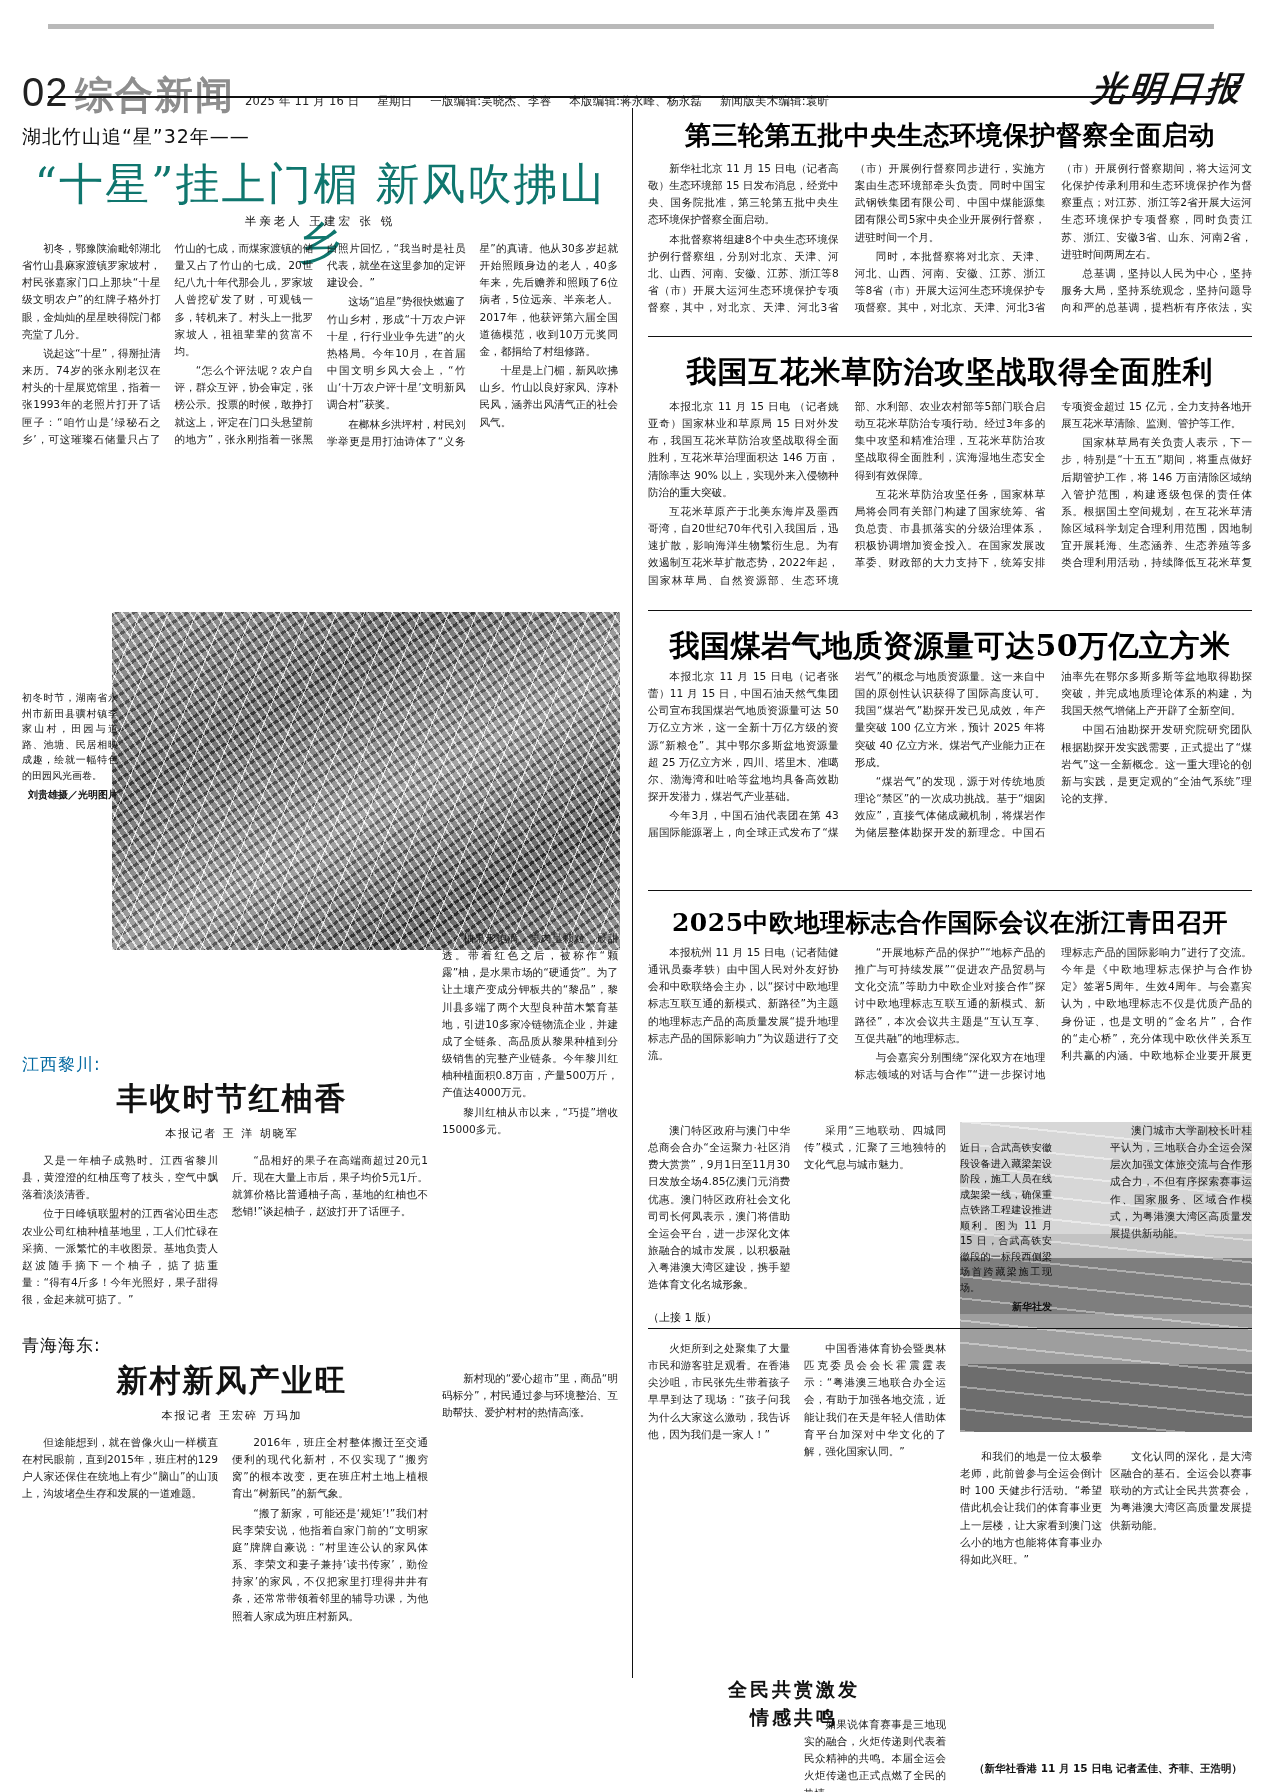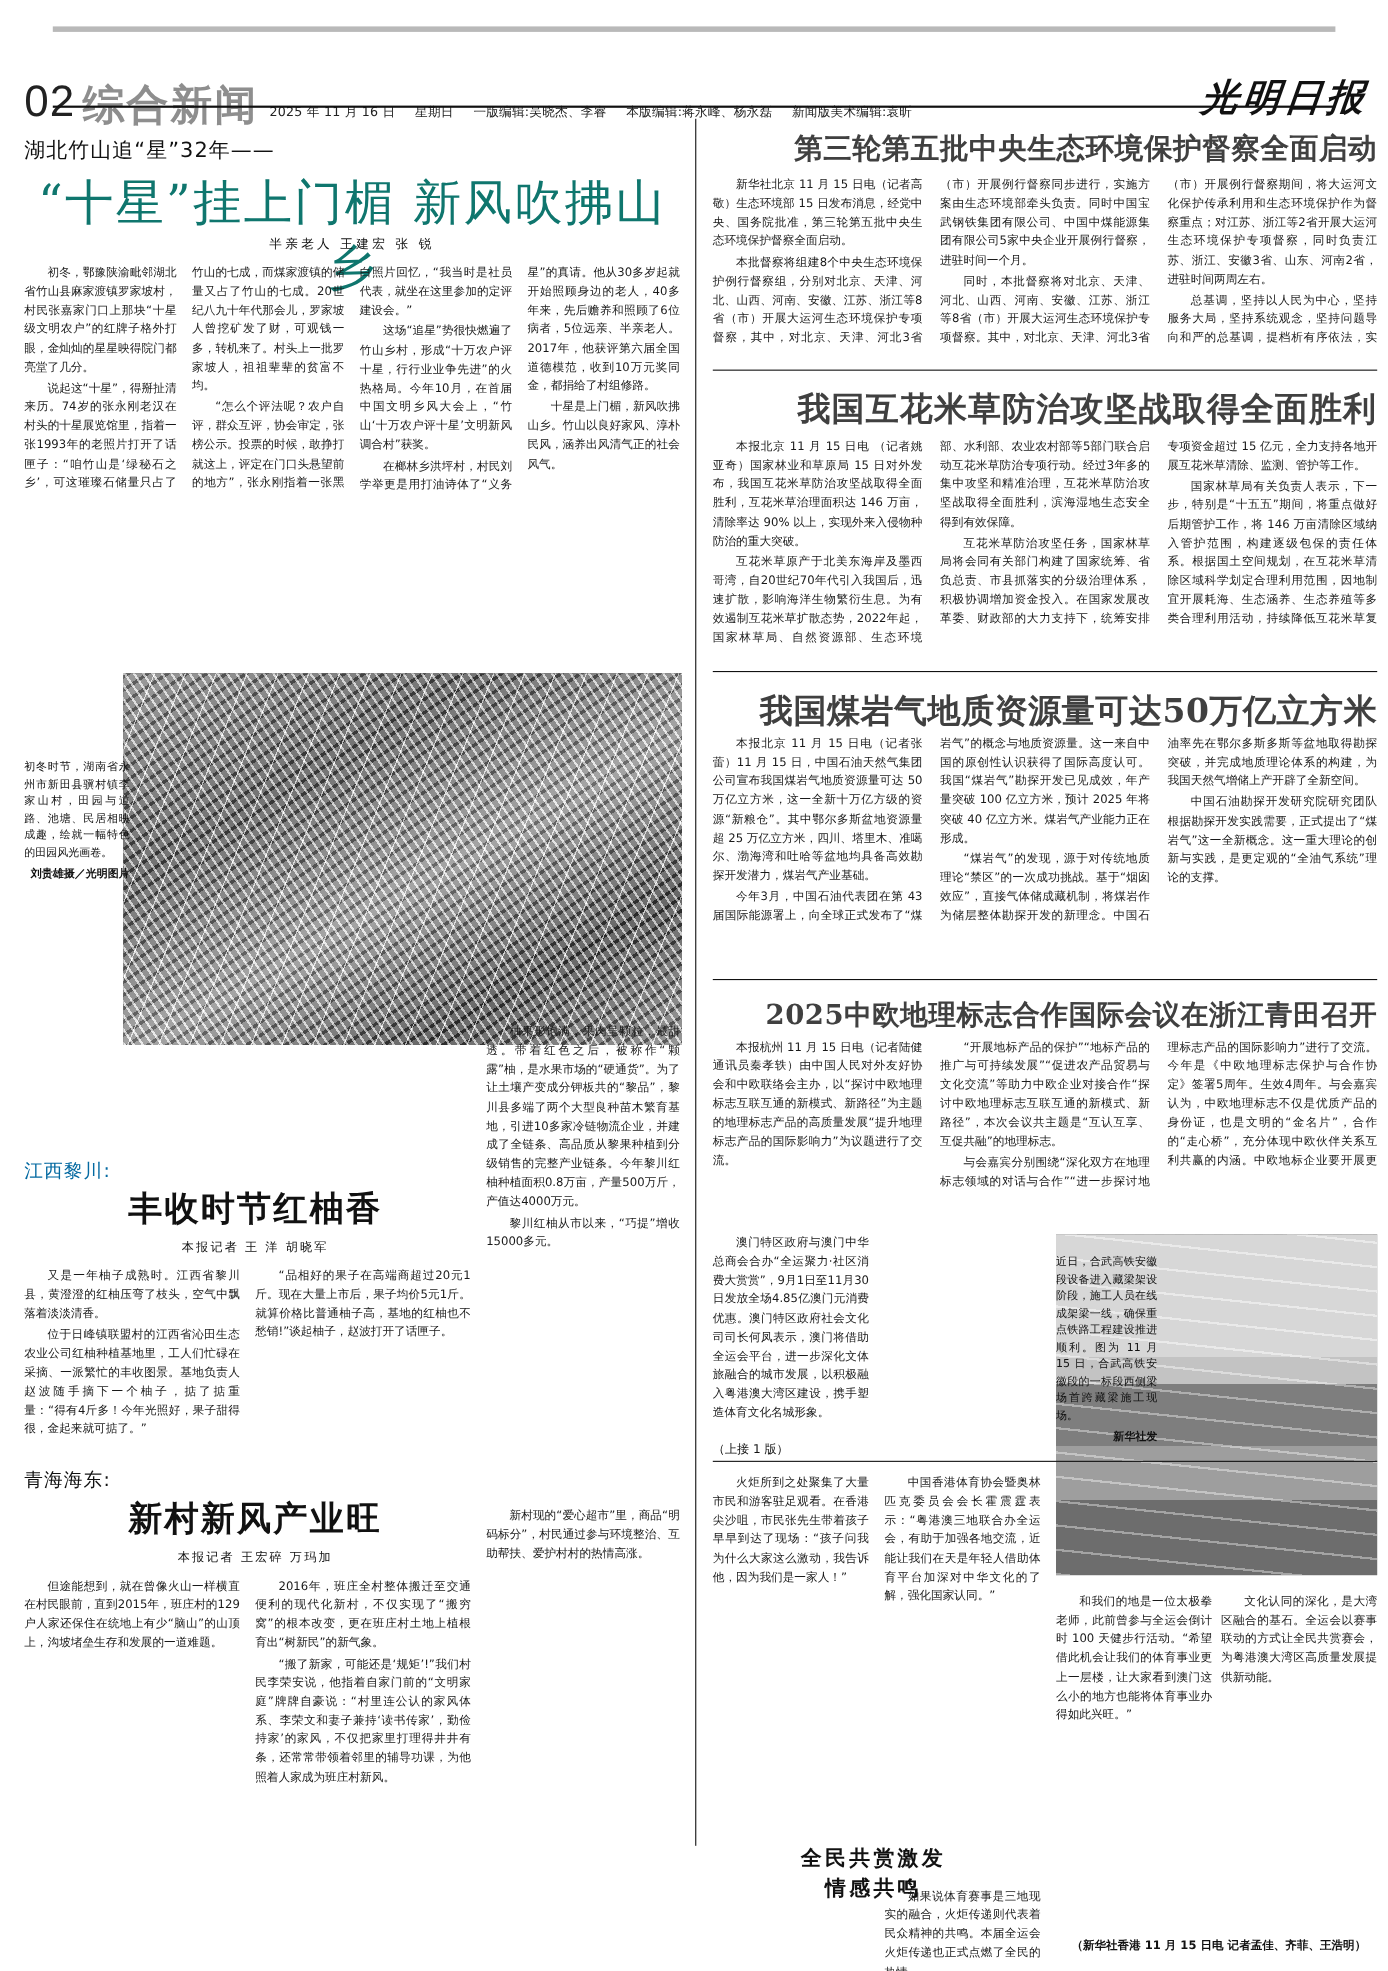--- a/index.html
+++ b/index.html
@@ -68,21 +68,21 @@
              letter-spacing:2px;font-family:"DejaVu Sans","Liberation Sans",sans-serif;}
 
   .lx-colA{position:absolute;left:22px;top:1152px;width:196px;height:160px;}
   .lx-colB{position:absolute;left:232px;top:1152px;width:196px;height:160px;}
   .lx-colC{position:absolute;left:442px;top:930px;width:176px;height:420px;}
   .qh-colA{position:absolute;left:22px;top:1434px;width:196px;height:340px;}
   .qh-colB{position:absolute;left:232px;top:1434px;width:196px;height:340px;}
   .qh-colC{position:absolute;left:442px;top:1370px;width:176px;height:404px;}
 
   
-  .r-title{position:absolute;font-weight:bold;text-align:right;color:#404040;
+  .r-title{position:absolute;font-weight:bold;text-align:center;color:#000000;
            font-family:"DejaVu Serif","Liberation Serif",serif;}
   .r-title.t1{left:648px;top:118px;width:604px;font-size:26px;letter-spacing:.5px;}
   .r-title.t2{left:648px;top:352px;width:604px;font-size:30px;letter-spacing:1px;}
   .r-title.t3{left:648px;top:626px;width:604px;font-size:30px;letter-spacing:.5px;}
   .r-title.t4{left:648px;top:906px;width:604px;font-size:25px;letter-spacing:.5px;}
 
   .rule-wide{position:absolute;left:648px;height:1px;background:#111;width:604px;}
 
   .r-body{position:absolute;column-gap:16px;}
   .rb1{left:648px;top:160px;width:604px;height:170px;column-count:3;}
@@ -242,20 +242,26 @@
     <div>近日，合武高铁安徽段设备进入藏梁架设阶段，施工人员在线成架梁一线，确保重点铁路工程建设推进顺利。图为 11 月 15 日，合武高铁安徽段的一标段西侧梁场首跨藏梁施工现场。</div>
     <div class="credit">新华社发</div>
   </div>
 
   <div class="r-cont-note">（上接 1 版）</div>
   <div class="r-rule-b"></div>
 
   <div class="bot-colA col-text">
       <p>澳门特区政府与澳门中华总商会合办“全运聚力·社区消费大赏赏”，9月1日至11月30日发放全场4.85亿澳门元消费优惠。澳门特区政府社会文化司司长何凤表示，澳门将借助全运会平台，进一步深化文体旅融合的城市发展，以积极融入粤港澳大湾区建设，携手塑造体育文化名城形象。</p>
     </div>
+  <div class="bot-colB col-text">
+      <p>采用“三地联动、四城同传”模式，汇聚了三地独特的文化气息与城市魅力。</p>
+    </div>
+  <div class="bot-colG col-text">
+      <p>澳门城市大学副校长叶桂平认为，三地联合办全运会深层次加强文体旅交流与合作形成合力，不但有序探索赛事运作、国家服务、区域合作模式，为粤港澳大湾区高质量发展提供新动能。</p>
+    </div>
   <div class="bot-colC col-text">
       <p>火炬所到之处聚集了大量市民和游客驻足观看。在香港尖沙咀，市民张先生带着孩子早早到达了现场：“孩子问我为什么大家这么激动，我告诉他，因为我们是一家人！”</p>
     </div>
   <div class="bot-colD col-text">
       <p>中国香港体育协会暨奥林匹克委员会会长霍震霆表示：“粤港澳三地联合办全运会，有助于加强各地交流，近能让我们在天是年轻人借助体育平台加深对中华文化的了解，强化国家认同。”</p>
     </div>
   <div class="bot-colE col-text">
     <p>和我们的地是一位太极拳老师，此前曾参与全运会倒计时 100 天健步行活动。“希望借此机会让我们的体育事业更上一层楼，让大家看到澳门这么小的地方也能将体育事业办得如此兴旺。”</p>
   </div>
   <div class="bot-colF col-text">

